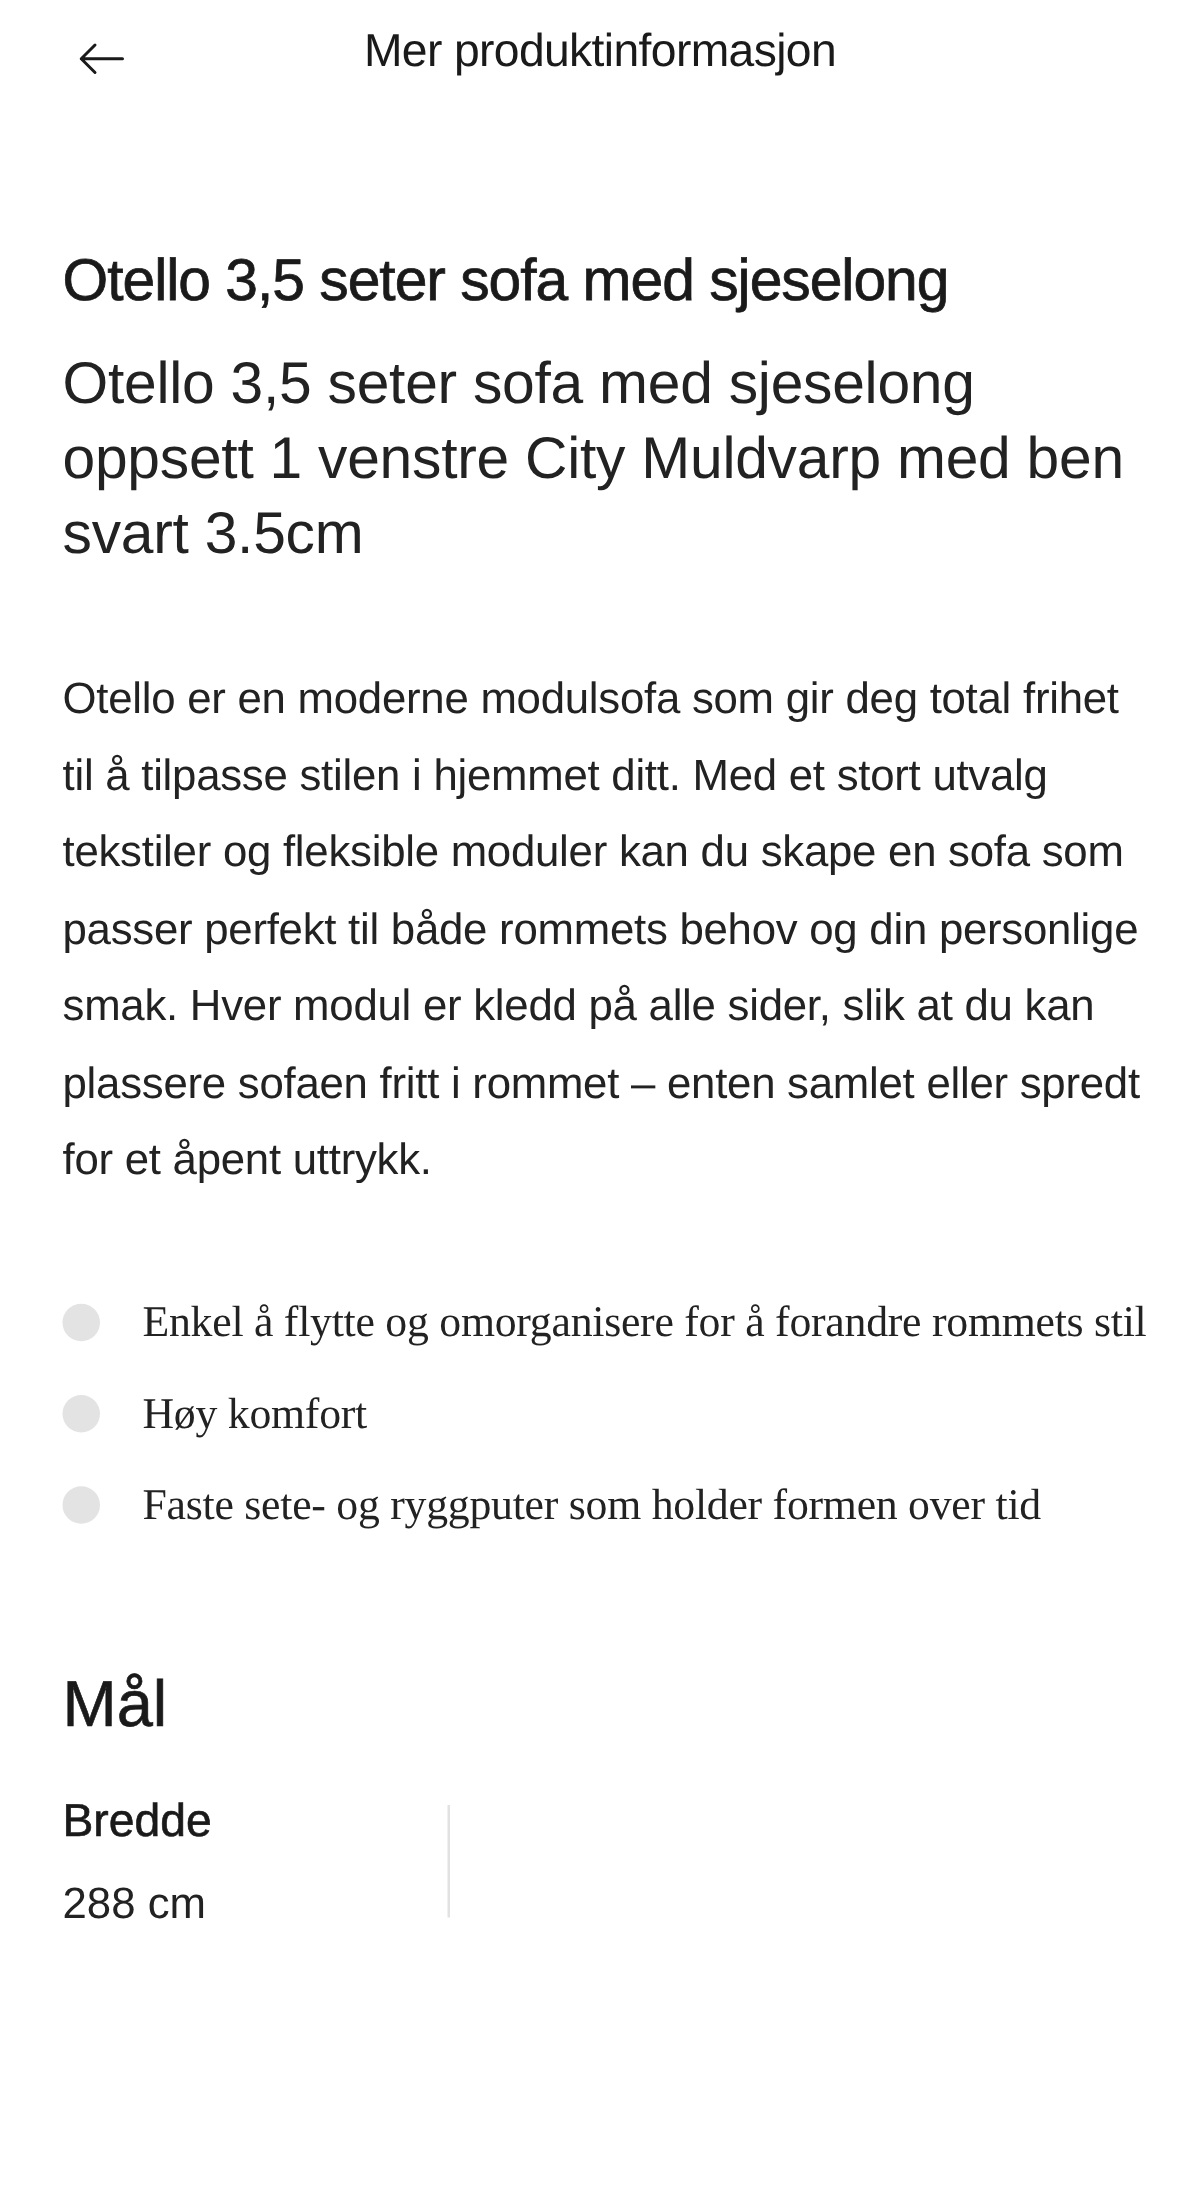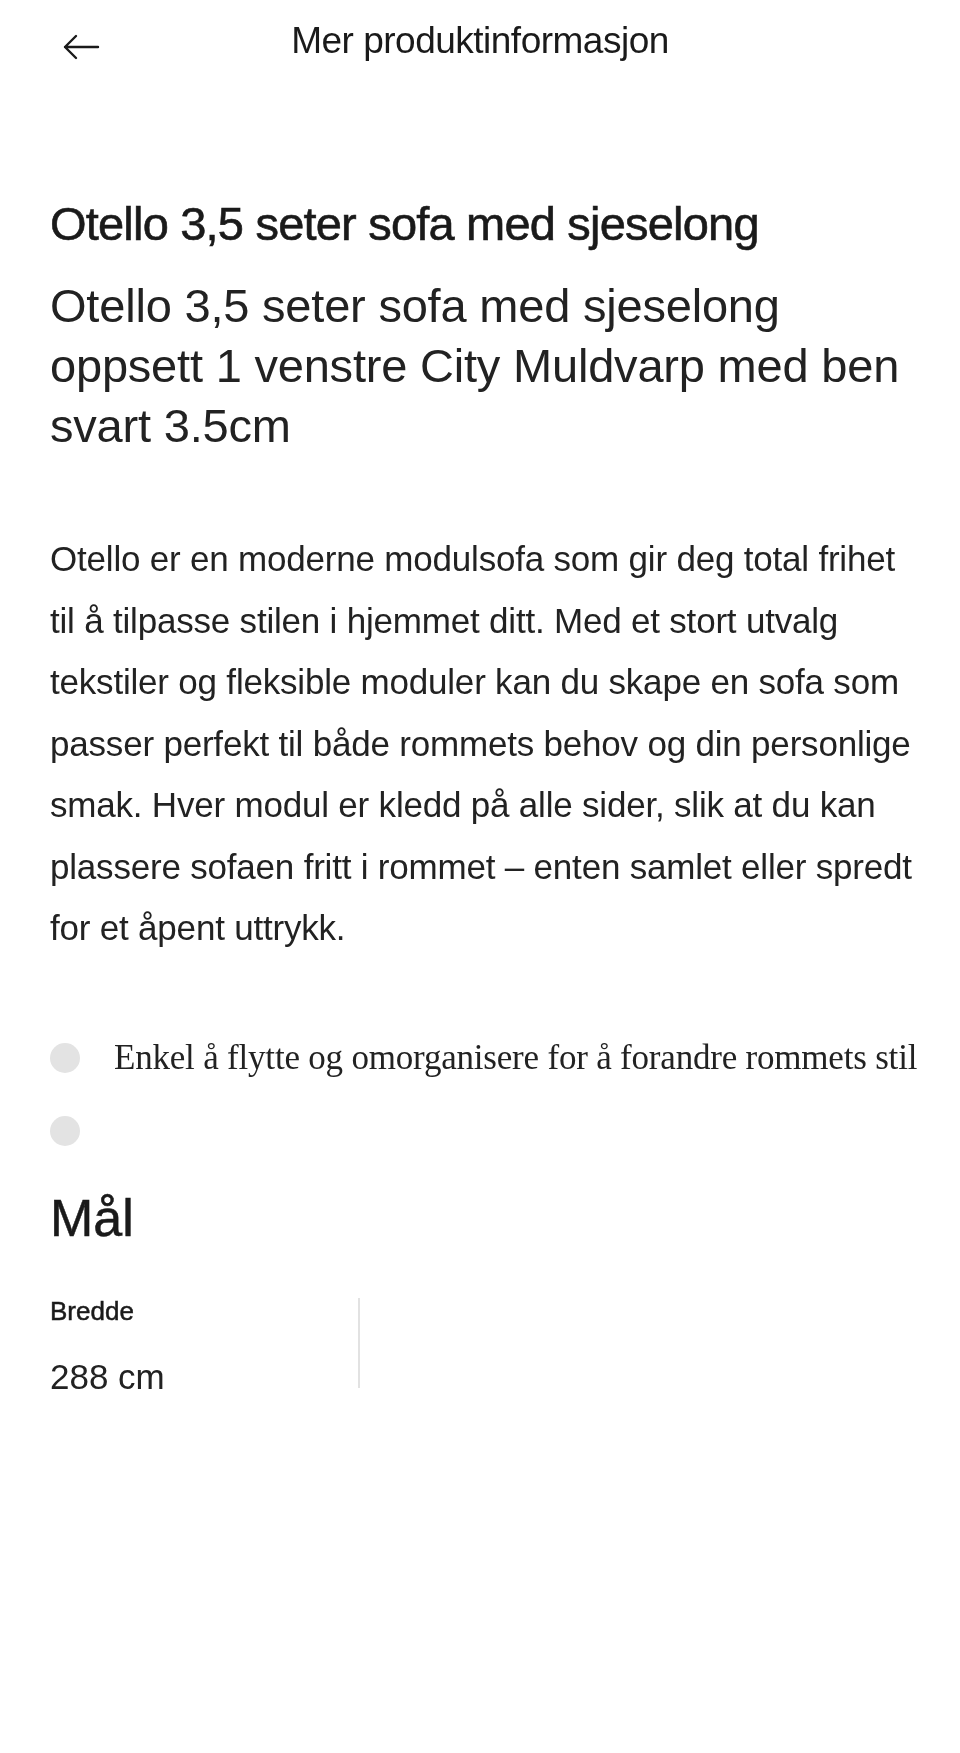--- a/index.html
+++ b/index.html
@@ -42,21 +42,21 @@
     .dims-title {
       margin: 100px 0 0 0; font-size: 52px; font-weight: 400; color: #1a1a1a;
       -webkit-text-stroke: 0.5px #1a1a1a; line-height: 60px;
     }
     .dims { display: flex; margin-top: 38px; }
     .dim { width: 308px; position: relative; }
     .dim + .dim { padding-left: 30px; }
     .dim + .dim::before {
       content: ""; position: absolute; left: 0; top: 12px; height: 90px; width: 2px; background: #e2e2e2;
     }
-    .dim-label { font-size: 26px; line-height: 50px; color: #1a1a1a; -webkit-text-stroke: 0.5px #1a1a1a; }
+    .dim-label { font-size: 37px; line-height: 50px; color: #1a1a1a; -webkit-text-stroke: 0.5px #1a1a1a; }
     .dim-value { font-size: 35px; line-height: 50px; margin-top: 16px; font-weight: 300; color: #222; }
   </style>
 </head>
 <body>
 
 <div class="header">
   <div class="back-btn">
     <svg width="38" height="26" viewBox="0 0 38 26">
       <path d="M36 13 H3 M14 2 L3 13 L14 24" fill="none" stroke="#1a1a1a" stroke-width="2.4" stroke-linecap="round" stroke-linejoin="round"></path>
     </svg>
@@ -69,20 +69,25 @@
   <p class="subtitle">Otello 3,5 seter sofa med sjeselong oppsett 1 venstre City Muldvarp med ben svart 3.5cm</p>
   <p class="description">Otello er en moderne modulsofa som gir deg total frihet til å tilpasse stilen i hjemmet ditt. Med et stort utvalg tekstiler og fleksible moduler kan du skape en sofa som passer perfekt til både rommets behov og din personlige smak. Hver modul er kledd på alle sider, slik at du kan plassere sofaen fritt i rommet – enten samlet eller spredt for et åpent uttrykk.</p>
 
   <ul class="features">
     <li class="feature">
       <span class="bullet"></span>
       <span>Enkel å flytte og omorganisere for å forandre rommets stil</span>
     </li>
     <li class="feature">
       <span class="bullet"></span>
+      <span>Høy komfort</span>
+    </li>
+    <li class="feature">
+      <span class="bullet"></span>
+      <span>Faste sete- og ryggputer som holder formen over tid</span>
     </li>
   </ul>
 
   <h2 class="dims-title">Mål</h2>
   <div class="dims">
     <div class="dim">
       <div class="dim-label">Bredde</div>
       <div class="dim-value">288 cm</div>
     </div>
     <div class="dim">

